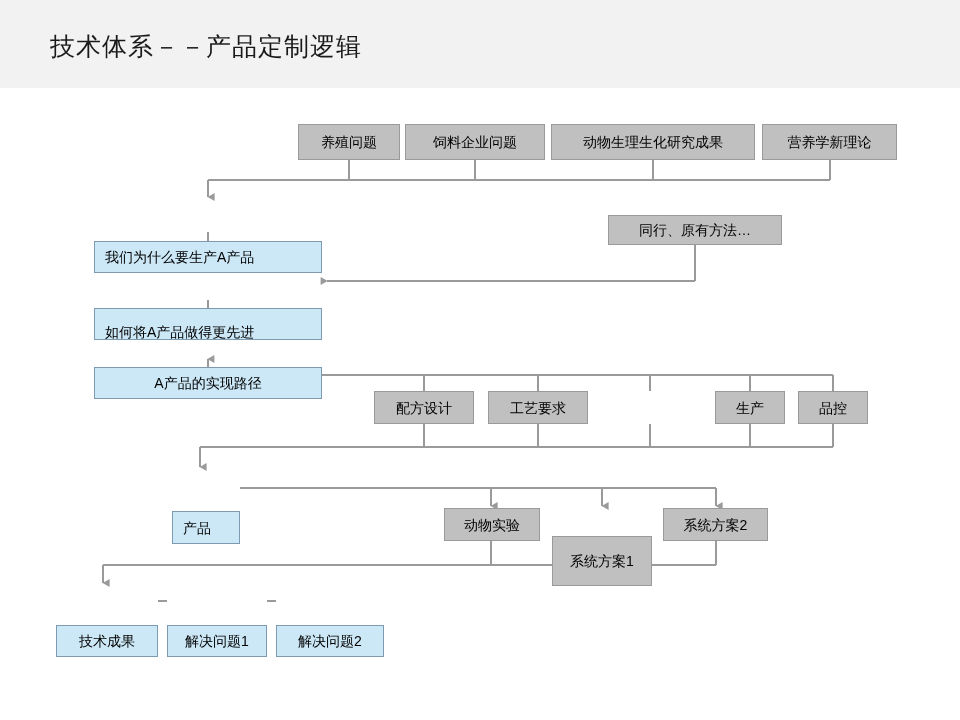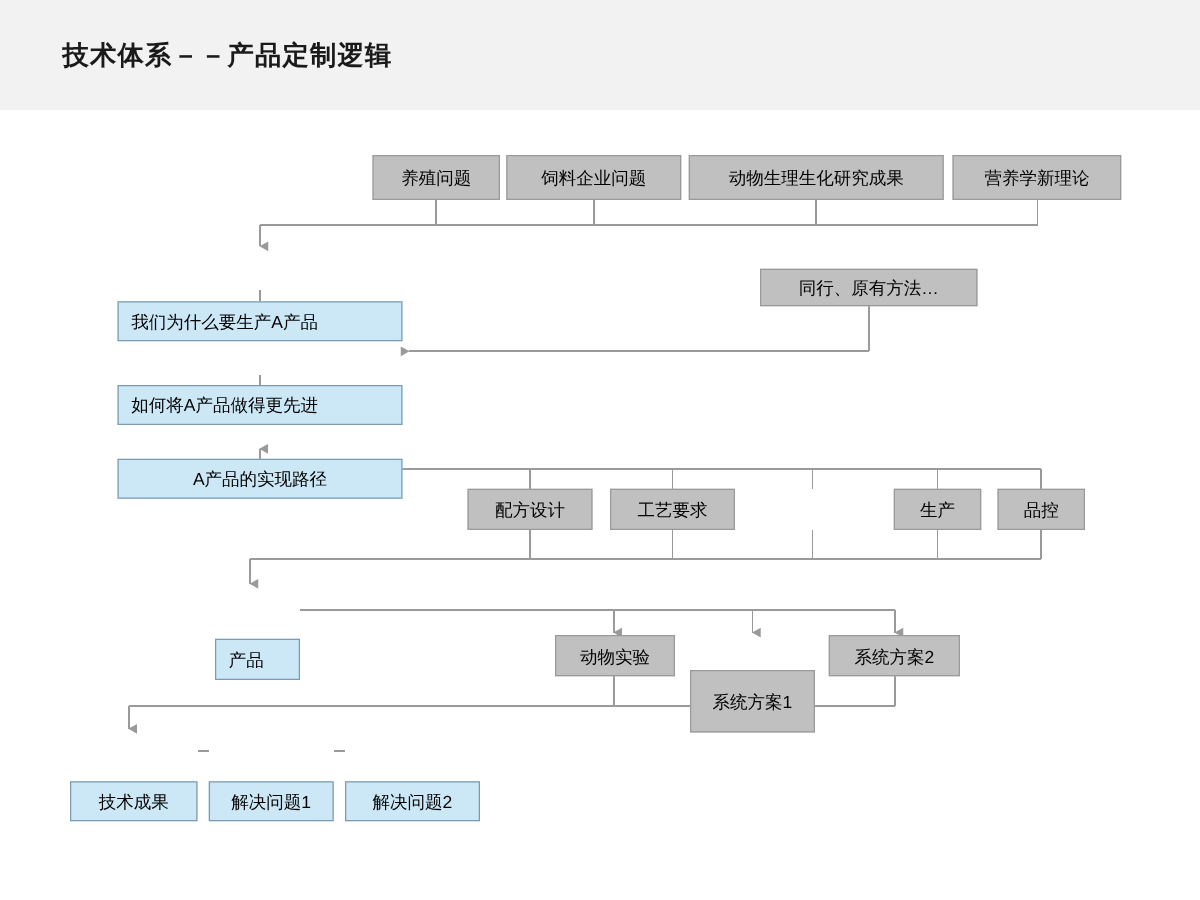--- a/index.html
+++ b/index.html
@@ -24,22 +24,22 @@
     left: 0;
     top: 0;
     width: 960px;
     height: 88px;
     background: #f2f2f2;
   }
   #title-text {
     position: absolute;
     left: 50px;
     top: 30px;
-    font-size: 21px;
-    font-weight: bold;
+    font-size: 25px;
+    font-weight: normal;
     color: #1a1a1a;
     letter-spacing: 1px;
     white-space: nowrap;
   }
   #canvas {
     position: absolute;
     left: 0;
     top: 0;
     width: 960px;
     height: 720px;
@@ -162,21 +162,21 @@
   <div class="node gray" style="left:551px; top:124px; width:204px; height:36px;">
     <span>动物生理生化研究成果</span>
   </div>
   <div class="node gray" style="left:762px; top:124px; width:135px; height:36px;">
     <span>营养学新理论</span>
   </div>
 
   <div class="node blue left" style="left:94px; top:201px; width:228px; height:32px;">
     <span>我们为什么要生产A产品</span>
   </div>
-  <div class="node blue left" style="left:94px; top:268px; width:228px; height:32px;">
+  <div class="node blue left" style="left:94px; top:268px; width:228px; height:32px;align-items:flex-end;">
     <span>如何将A产品做得更先进</span>
   </div>
   <div class="node blue" style="left:94px; top:327px; width:228px; height:32px;">
     <span>A产品的实现路径</span>
   </div>
 
   <div class="node gray" style="left:608px; top:215px; width:174px; height:30px;">
     <span>同行、原有方法…</span>
   </div>
 

